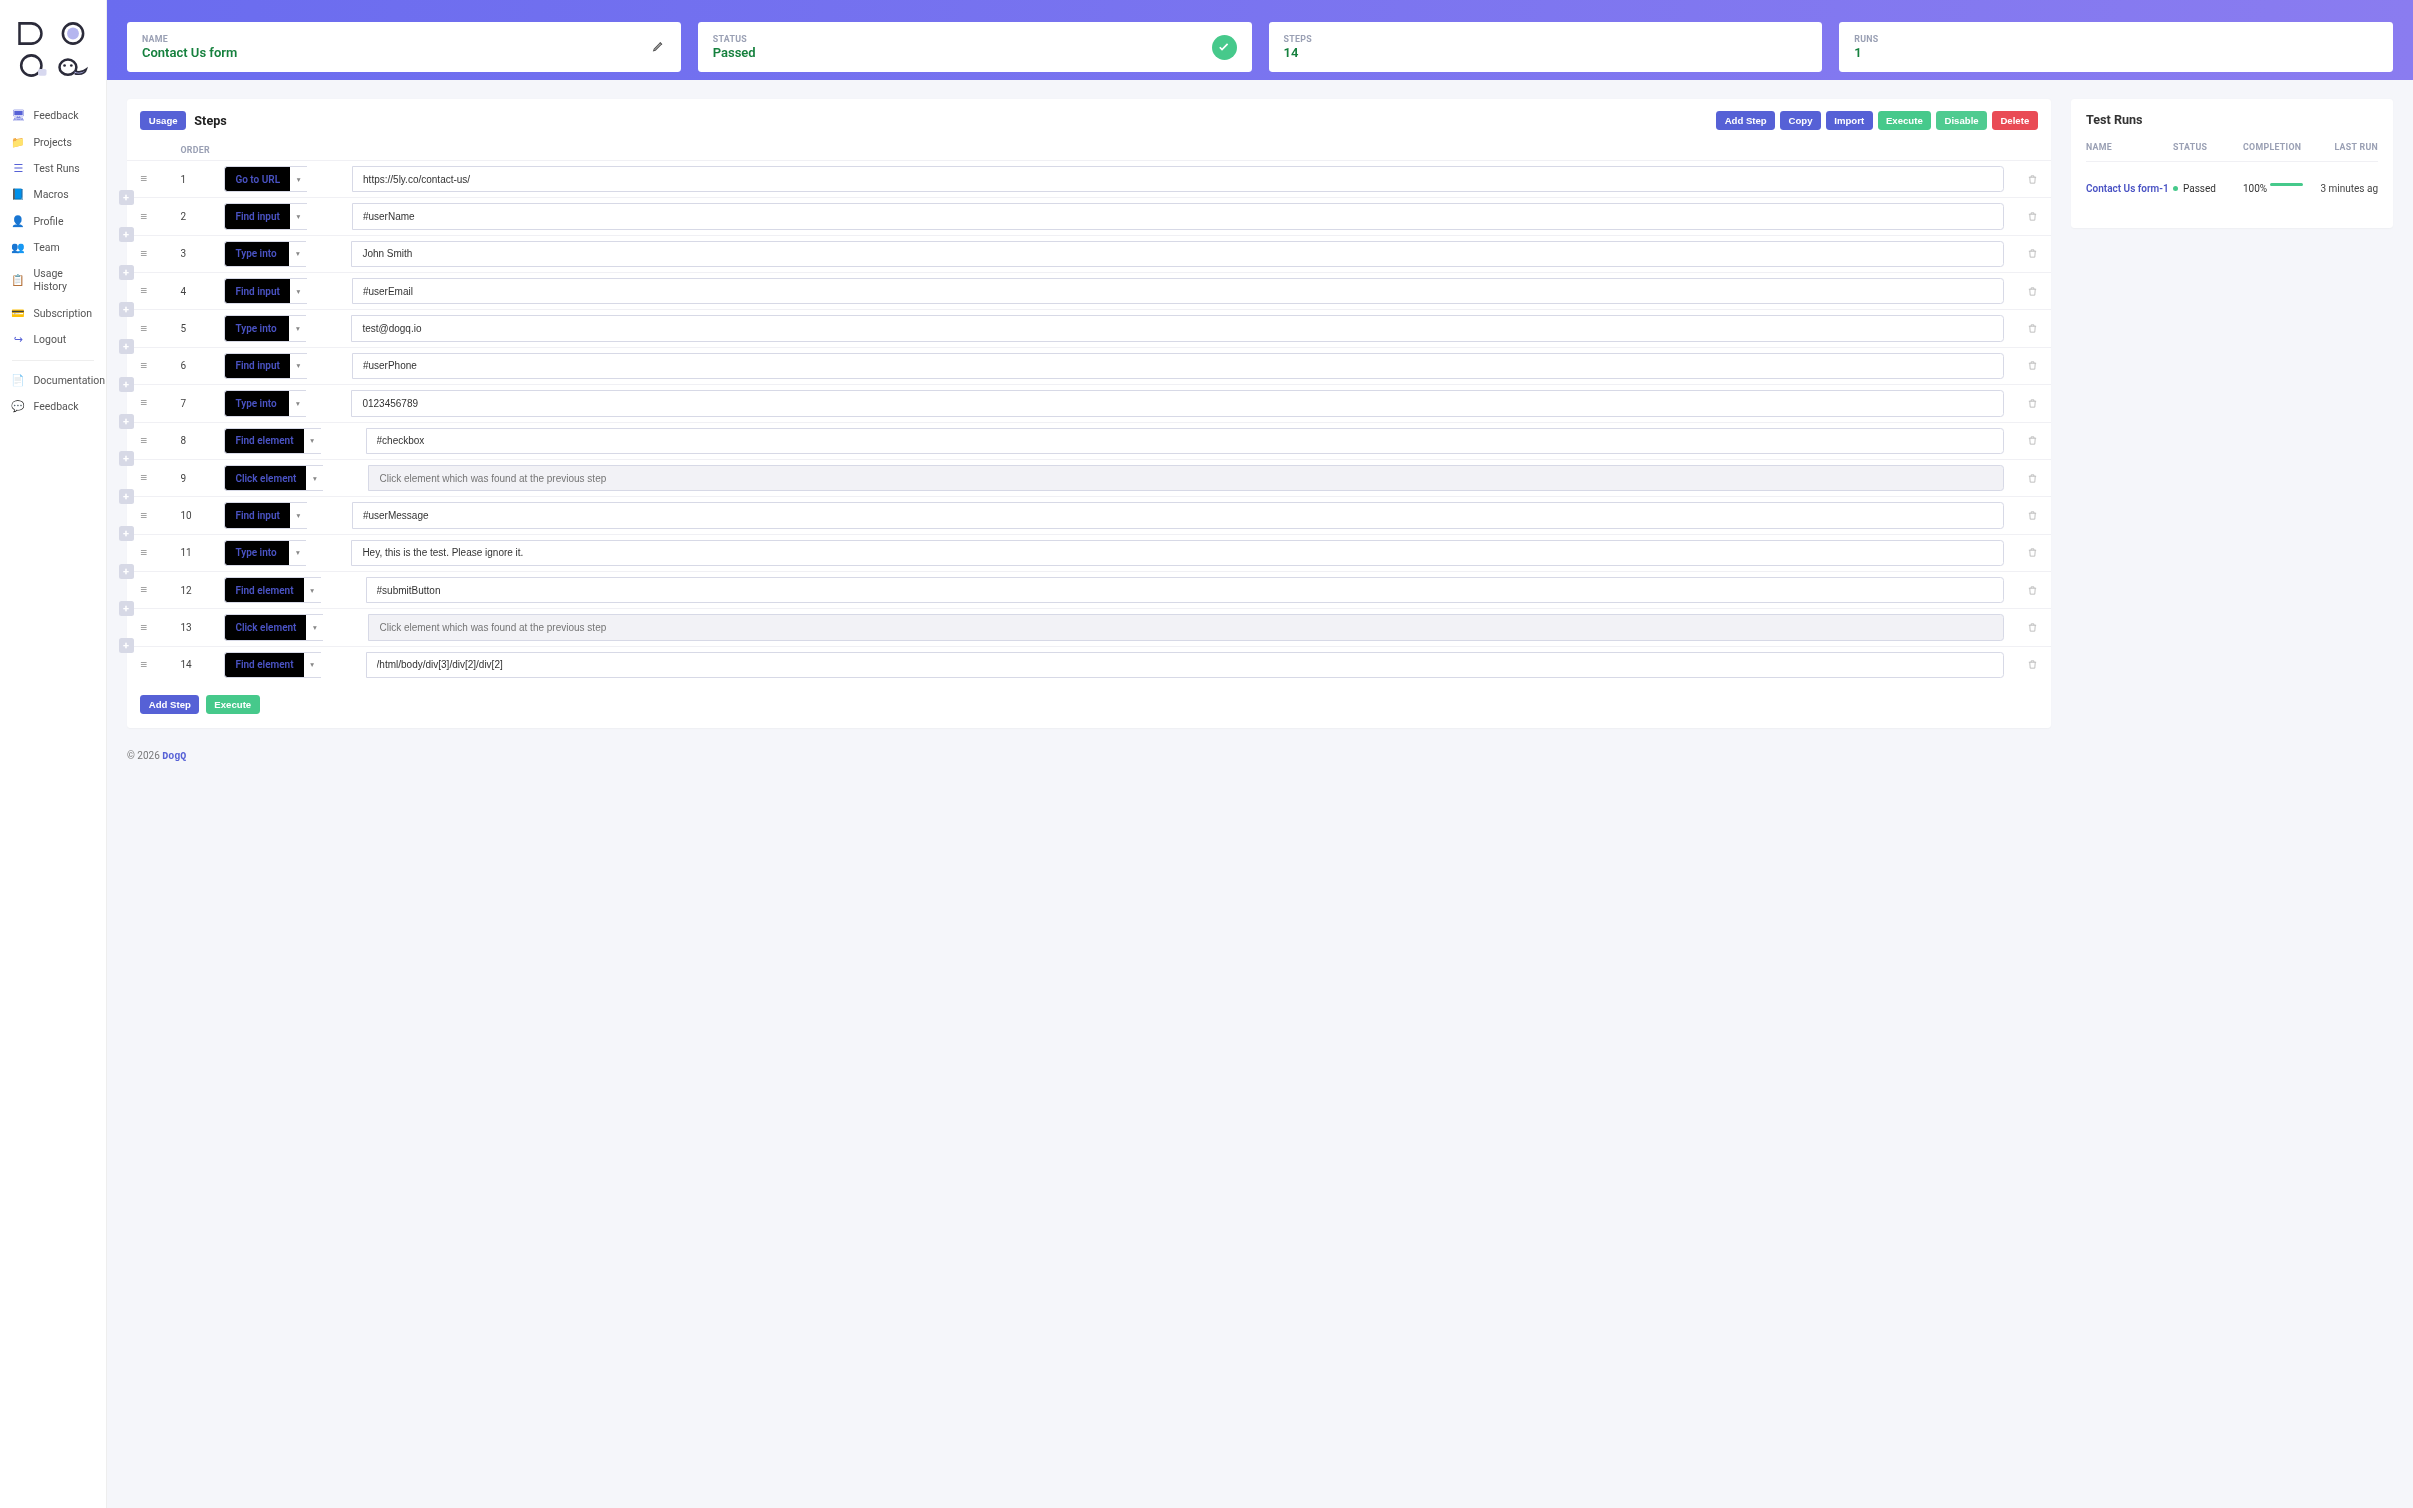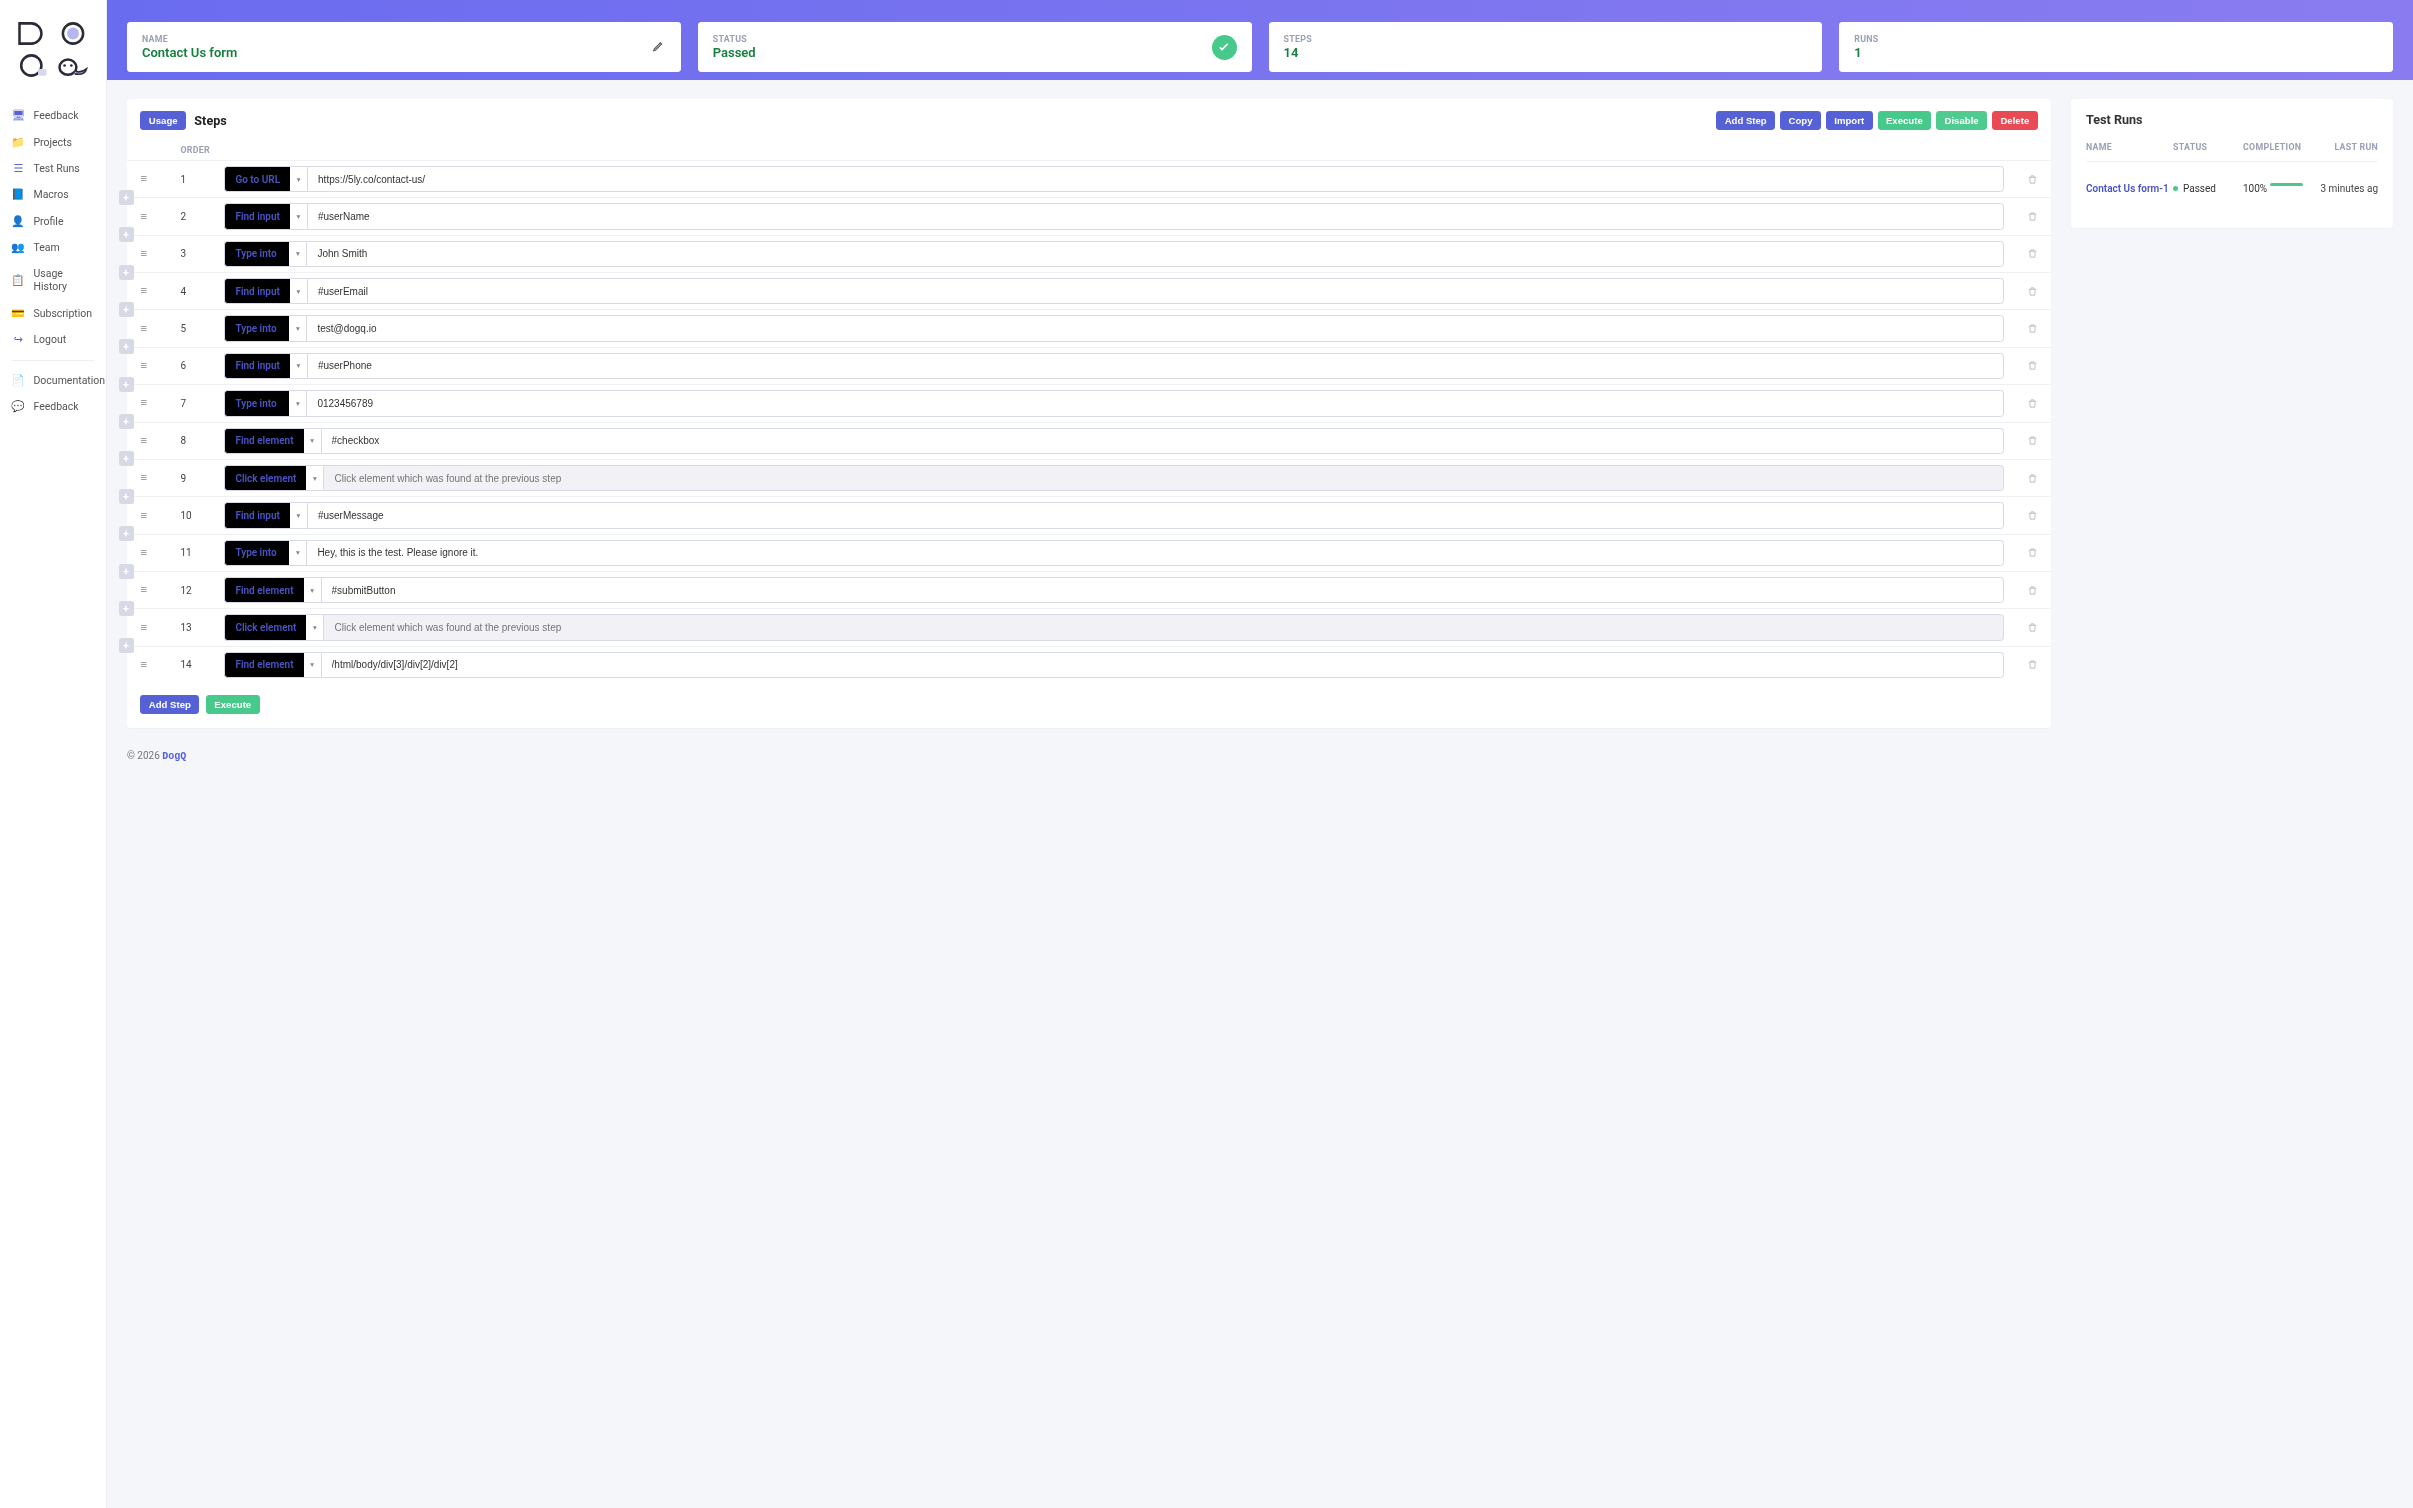--- a/index.html
+++ b/index.html
@@ -133,21 +133,21 @@
 }
 .action-caret {
   border:0.8px solid #d7d9e6; border-left:none; border-right:none;
   background:#fff;
   width:17px; display:flex; align-items:center; justify-content:center;
   color:#888; cursor:pointer; font-size:7.5px;
 }
 .action-value {
   flex:1;
   border:0.8px solid #d7d9e6; border-radius: 0 3.4px 3.4px 0;
-  background:#fff; padding:0 10px; font-size:10px; color:#333;
+  background:#fff; padding:0 10px; font-size:10px; color:#333;margin-left:45px;
 }
 .action-value.readonly { background:#f2f2f6; color:#9aa0b4; }
 .trash { width:34px; display:flex; align-items:center; justify-content:flex-end; color:#bbb; cursor:pointer; }
 .trash svg { width:11px; height:11px; }
 
 .row-insert {
   position:absolute; left:-8.4px; bottom:-7.5px;
   width:15px; height:15px; background:#d7d9e6; color:#fff;
   border-radius:2.5px; display:flex; align-items:center; justify-content:center;
   font-size:11px; font-weight:700; cursor:pointer;

